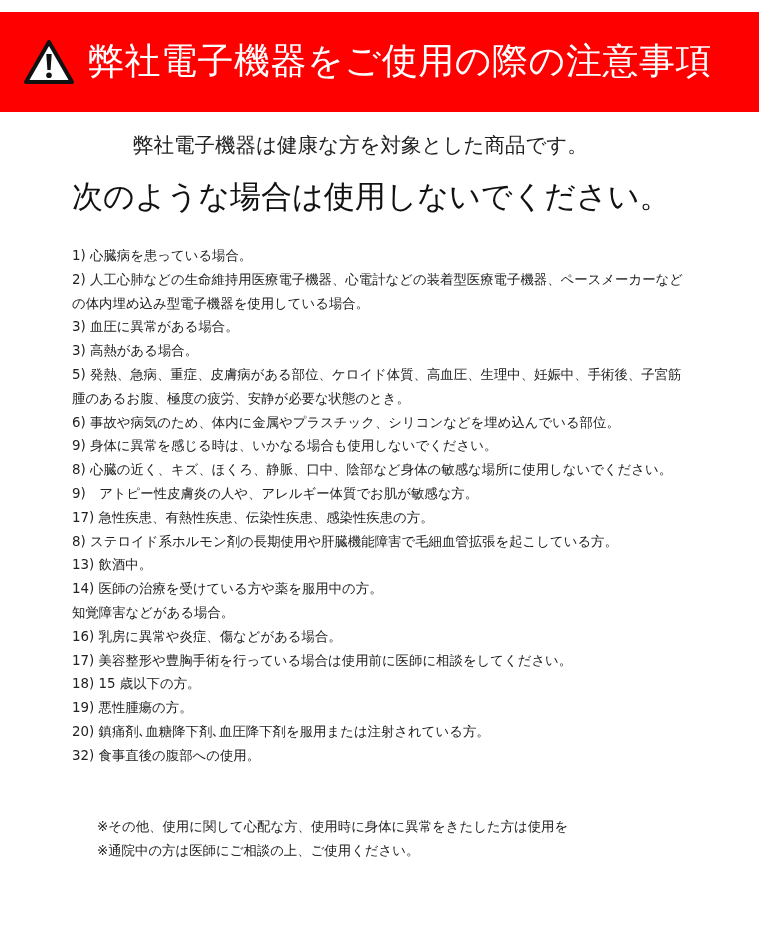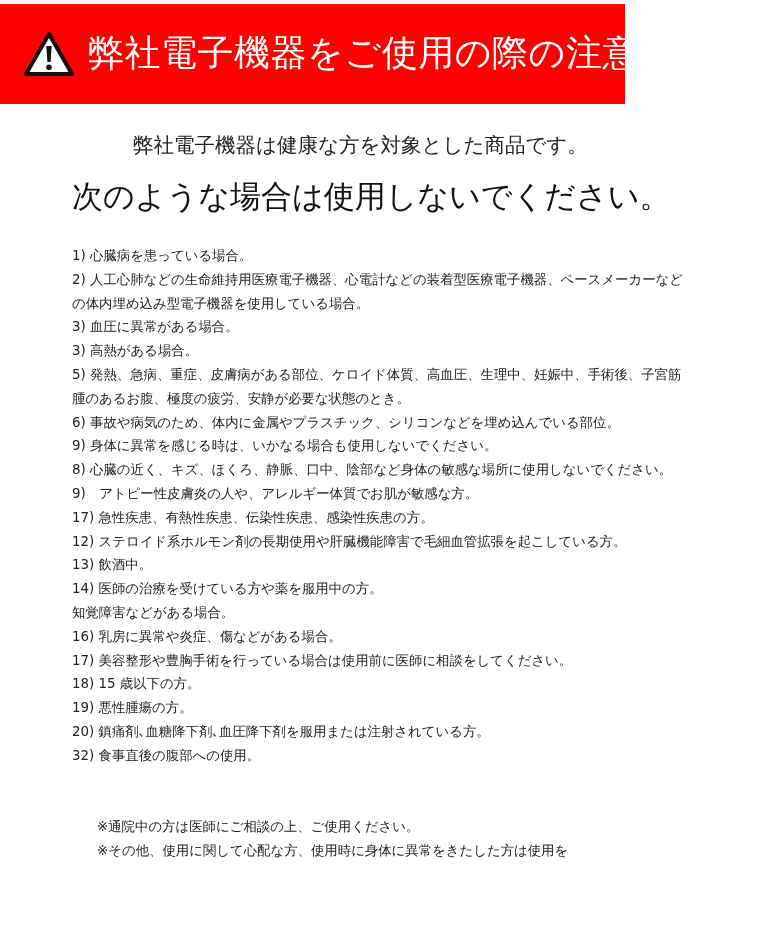--- a/index.html
+++ b/index.html
@@ -10,22 +10,22 @@
     body {
       width: 767px;
       height: 930px;
       overflow: hidden;
       position: relative;
       font-family: "DejaVu Sans", "Liberation Sans", sans-serif;
       color: #1a1a1a;
     }
     .banner {
       position: absolute;
-      left: 0; top: 4px;
-      width: 625px;
+      left: 0; top: 12px;
+      width: 759px;
       height: 100px;
       background: #fe0000;
       display: flex;
       align-items: center;
     }
     .banner .warn-icon {
       position: absolute;
       left: 23px;
       top: 27px;
       width: 52px;
@@ -115,28 +115,28 @@
   <li>の体内埋め込み型電子機器を使用している場合。</li>
   <li>3) 血圧に異常がある場合。</li>
   <li>3) 高熱がある場合。</li>
   <li>5) 発熱、急病、重症、皮膚病がある部位、ケロイド体質、高血圧、生理中、妊娠中、手術後、子宮筋</li>
   <li>腫のあるお腹、極度の疲労、安静が必要な状態のとき。</li>
   <li>6) 事故や病気のため、体内に金属やプラスチック、シリコンなどを埋め込んでいる部位。</li>
   <li>9) 身体に異常を感じる時は、いかなる場合も使用しないでください。</li>
   <li>8) 心臓の近く、キズ、ほくろ、静脈、口中、陰部など身体の敏感な場所に使用しないでください。</li>
   <li>9)　アトピー性皮膚炎の人や、アレルギー体質でお肌が敏感な方。</li>
   <li>17) 急性疾患、有熱性疾患、伝染性疾患、感染性疾患の方。</li>
-  <li>12) ステロイド系ホルモン剤の長期使用や肝臓機能障害で毛細血管拡張を起こしている方。</li>
+  <li>8) ステロイド系ホルモン剤の長期使用や肝臓機能障害で毛細血管拡張を起こしている方。</li>
   <li>13) 飲酒中。</li>
   <li>14) 医師の治療を受けている方や薬を服用中の方。</li>
   <li>知覚障害などがある場合。</li>
   <li>16) 乳房に異常や炎症、傷などがある場合。</li>
   <li>17) 美容整形や豊胸手術を行っている場合は使用前に医師に相談をしてください。</li>
   <li>18) 15 歳以下の方。</li>
   <li>19) 悪性腫瘍の方。</li>
   <li>20) 鎮痛剤､血糖降下剤､血圧降下剤を服用または注射されている方。</li>
   <li>32) 食事直後の腹部への使用。</li>
 </ul>
 
 <ul class="notes">
+  <li>※その他、使用に関して心配な方、使用時に身体に異常をきたした方は使用を</li>
   <li>※通院中の方は医師にご相談の上、ご使用ください。</li>
-  <li>※その他、使用に関して心配な方、使用時に身体に異常をきたした方は使用を</li>
 </ul>
 
 </body></html>

